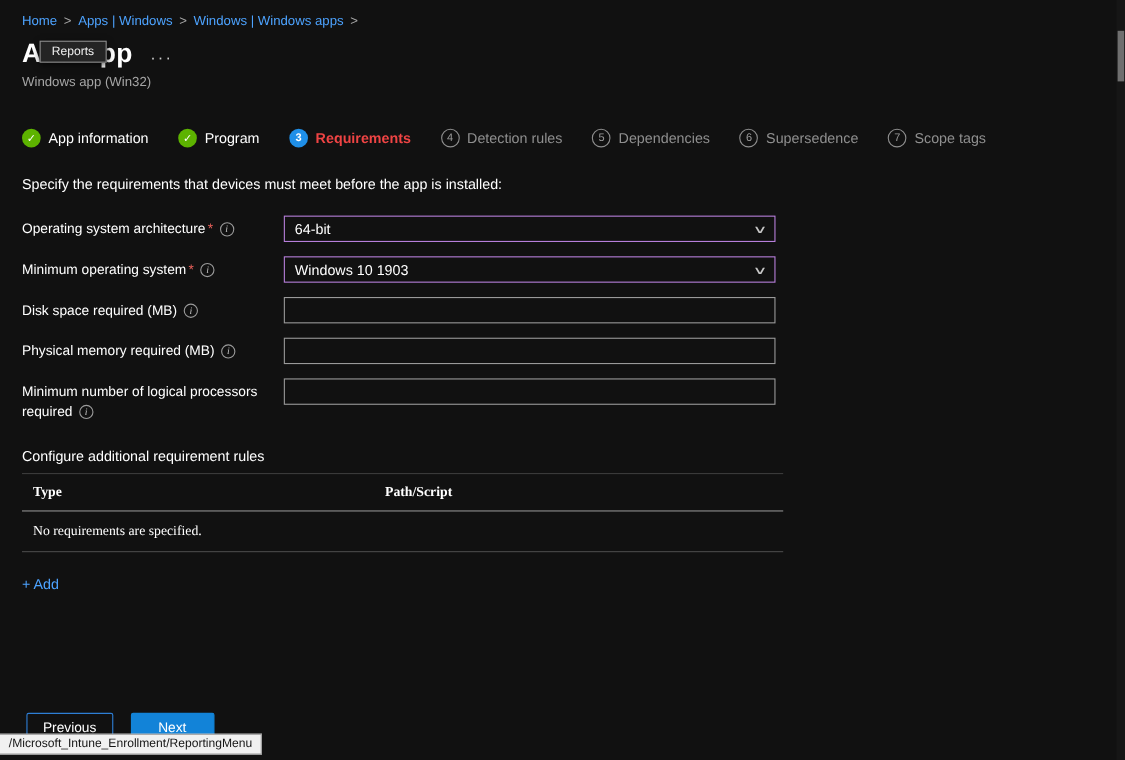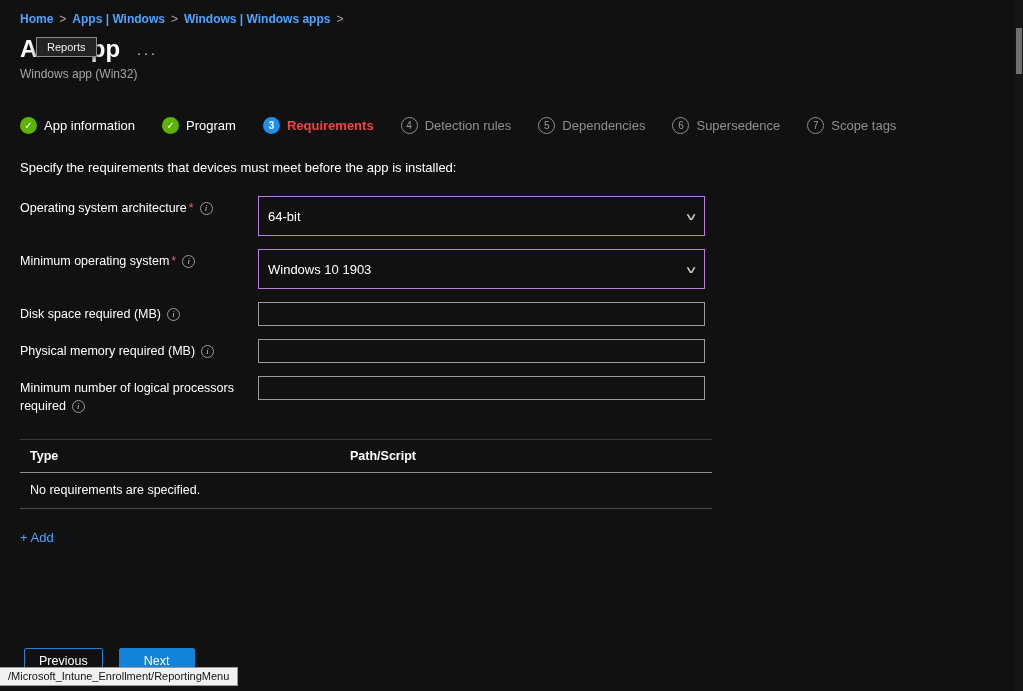--- a/index.html
+++ b/index.html
@@ -8,21 +8,21 @@
     position: relative;
     background: #111111;
     color: #ffffff;
     font-family: "Liberation Sans", sans-serif;
     overflow: hidden;
   }
   .content { padding: 12px 0 0 20px; }
 
   
   .breadcrumb { font-size: 12px; display: flex; align-items: center; gap: 6px; }
-  .crumb { color: #4da3ff; text-decoration: none; cursor: pointer; font-weight: bold; }
+  .crumb { color: #4da3ff; text-decoration: none; cursor: pointer; }
   .crumb-sep { color: #a8a8a8; }
 
   
   .title-row { margin-top: 9px; display: flex; align-items: center; gap: 16px; position: relative; }
   .page-title { font-size: 24px; font-weight: 700; letter-spacing: 0.2px; }
   .more-btn { color: #cccccc; font-size: 15px; letter-spacing: 2px; cursor: pointer; padding-top: 6px; }
   .reports-tooltip {
     position: absolute; left: 16px; top: 2px;
     background: #242424; border: 1px solid #8a8a8a;
     font-size: 11px; color: #f0f0f0; padding: 3px 10px;
@@ -55,35 +55,35 @@
   .req { color: #e8605a; margin-left: 2px; }
   .info-icon {
     display: inline-block; width: 13px; height: 13px; margin-left: 6px;
     border: 1px solid #9b9b9b; border-radius: 50%;
     font-size: 9px; line-height: 11px; text-align: center;
     color: #c4c4c4; vertical-align: 1px; cursor: pointer;
     font-family: "Liberation Serif", serif; font-style: italic;
   }
   .control { width: 447px; }
   .dropdown {
-    height: 40px; border: 1px solid #b77fdb; background: #111111;
+    height: 24px; border: 1px solid #b77fdb; background: #111111;
     display: flex; align-items: center; justify-content: space-between;
     padding: 0 9px; font-size: 13px; cursor: pointer;
   }
   .dropdown .chevron { color: #c8c8c8; font-size: 11px; transform: scaleX(1.7) scaleY(0.9); }
   .text-input {
     width: 447px; height: 24px; background: #111111;
     border: 1px solid #9a9a9a; color: #ffffff;
     padding: 0 9px; font-size: 13px; outline: none;
     font-family: "Liberation Sans", sans-serif;
   }
 
   
   .section-title { margin-top: 24px; font-size: 13px; }
-  .req-table { margin-top: 24px; width: 692px; }
+  .req-table { margin-top: 8px; width: 692px; font-family: Liberation Serif, serif; }
   .table-header {
     display: flex; border-top: 1px solid #3a3a3a; border-bottom: 1px solid #8f8f8f;
     padding: 9px 10px; font-size: 12.5px; font-weight: 700;
   }
   .th-type { width: 320px; }
   .table-empty-row { padding: 10px 10px 11px; font-size: 12.5px; border-bottom: 1px solid #4a4a4a; }
   .add-link { display: inline-block; margin-top: 21px; font-size: 13px; color: #4da3ff; cursor: pointer; }
 
   
   .footer { position: absolute; left: 24px; bottom: 18px; display: flex; gap: 16px; }
@@ -218,20 +218,21 @@
       </div>
       <div class="control">
         <input class="text-input" type="text" value="" style="">
       </div>
     </div>
 
 
   </div>
 
   
+  <div class="section-title">Configure additional requirement rules</div>
 
   <div class="req-table">
     <div class="table-header">
       <span class="th-type">Type</span>
       <span>Path/Script</span>
     </div>
     <div class="table-empty-row">
       <span>No requirements are specified.</span>
     </div>
   </div>

